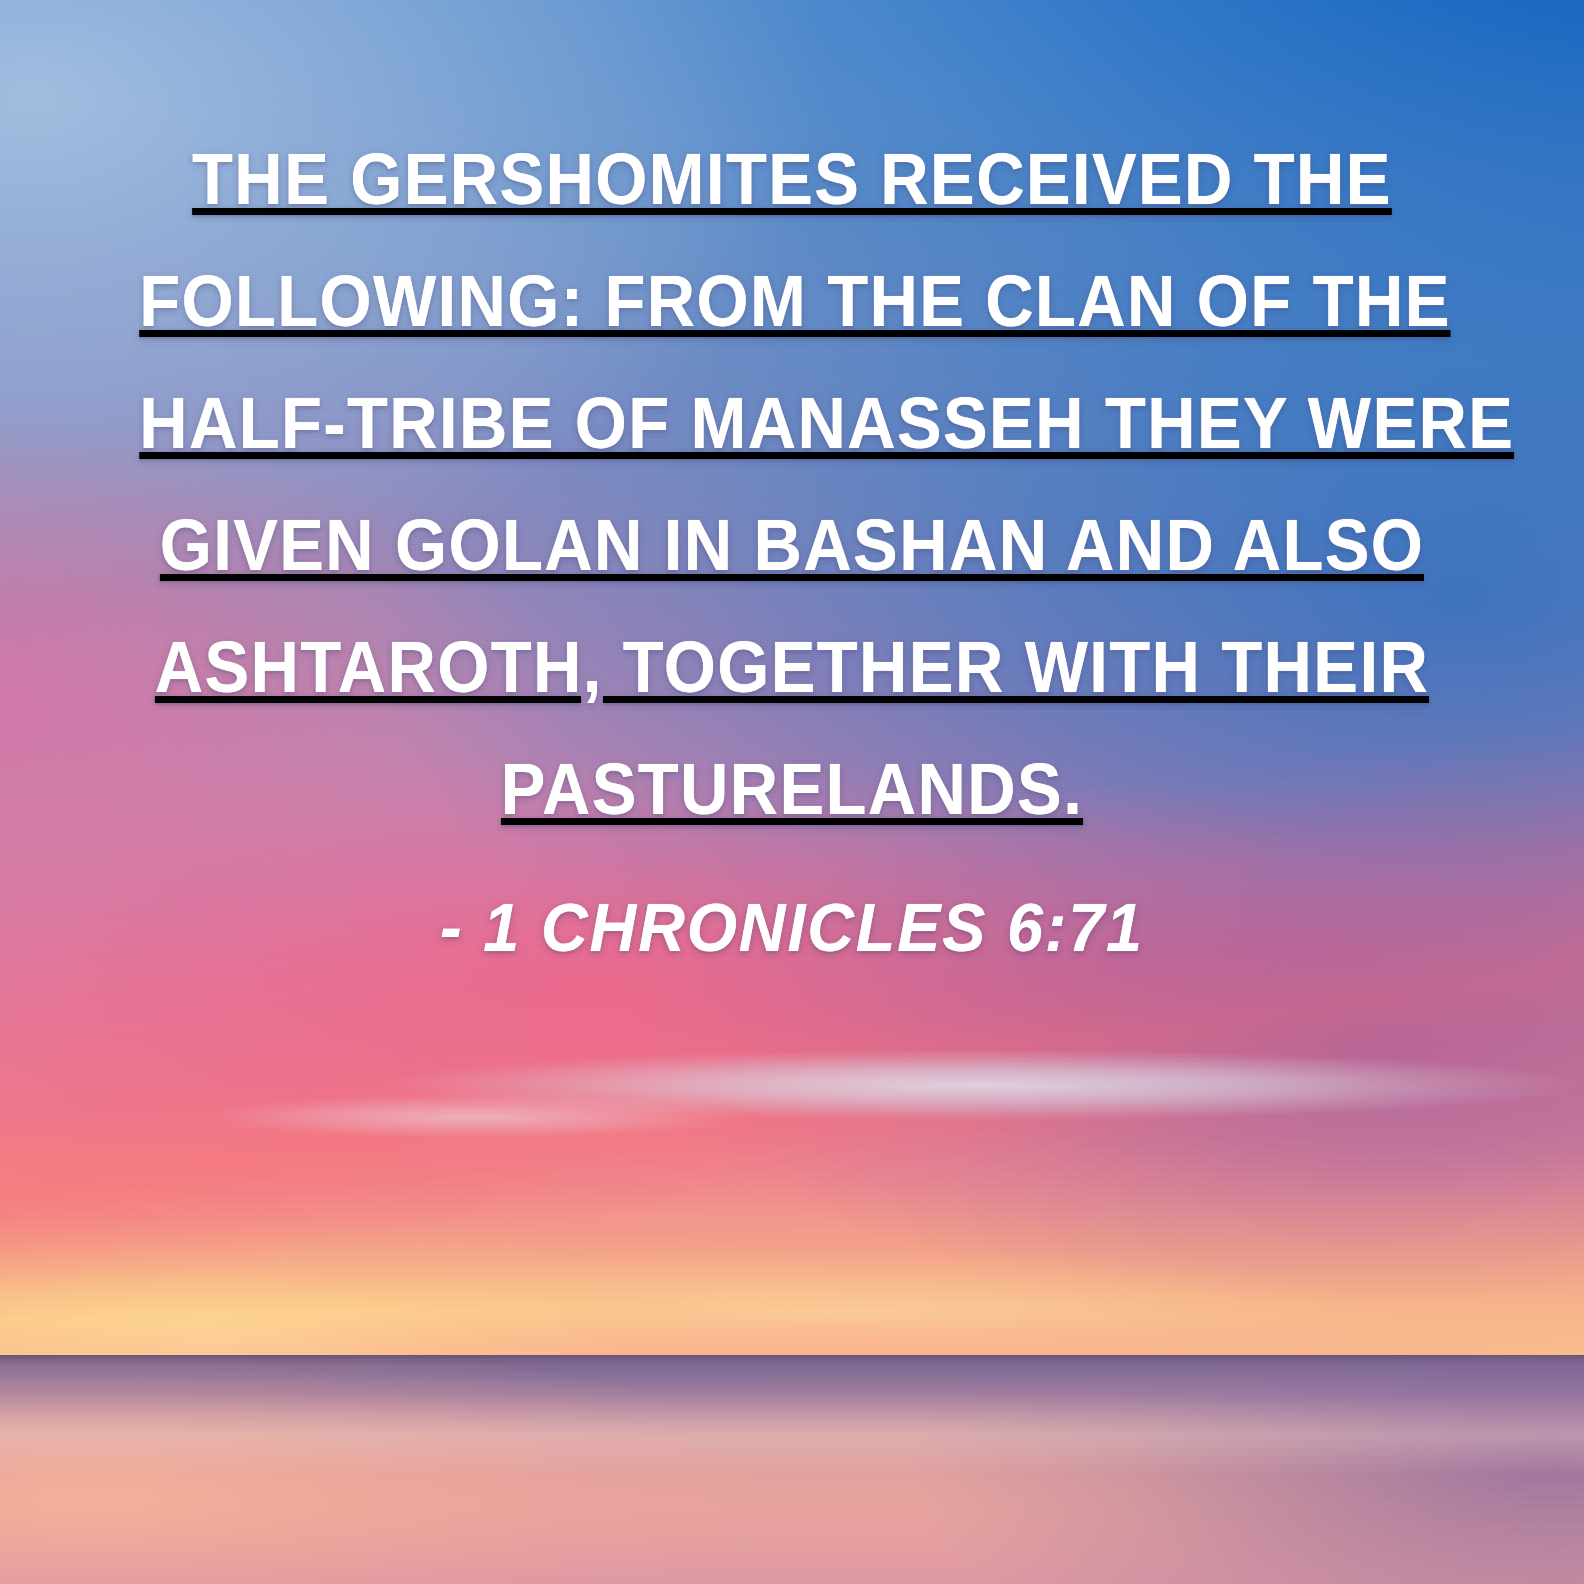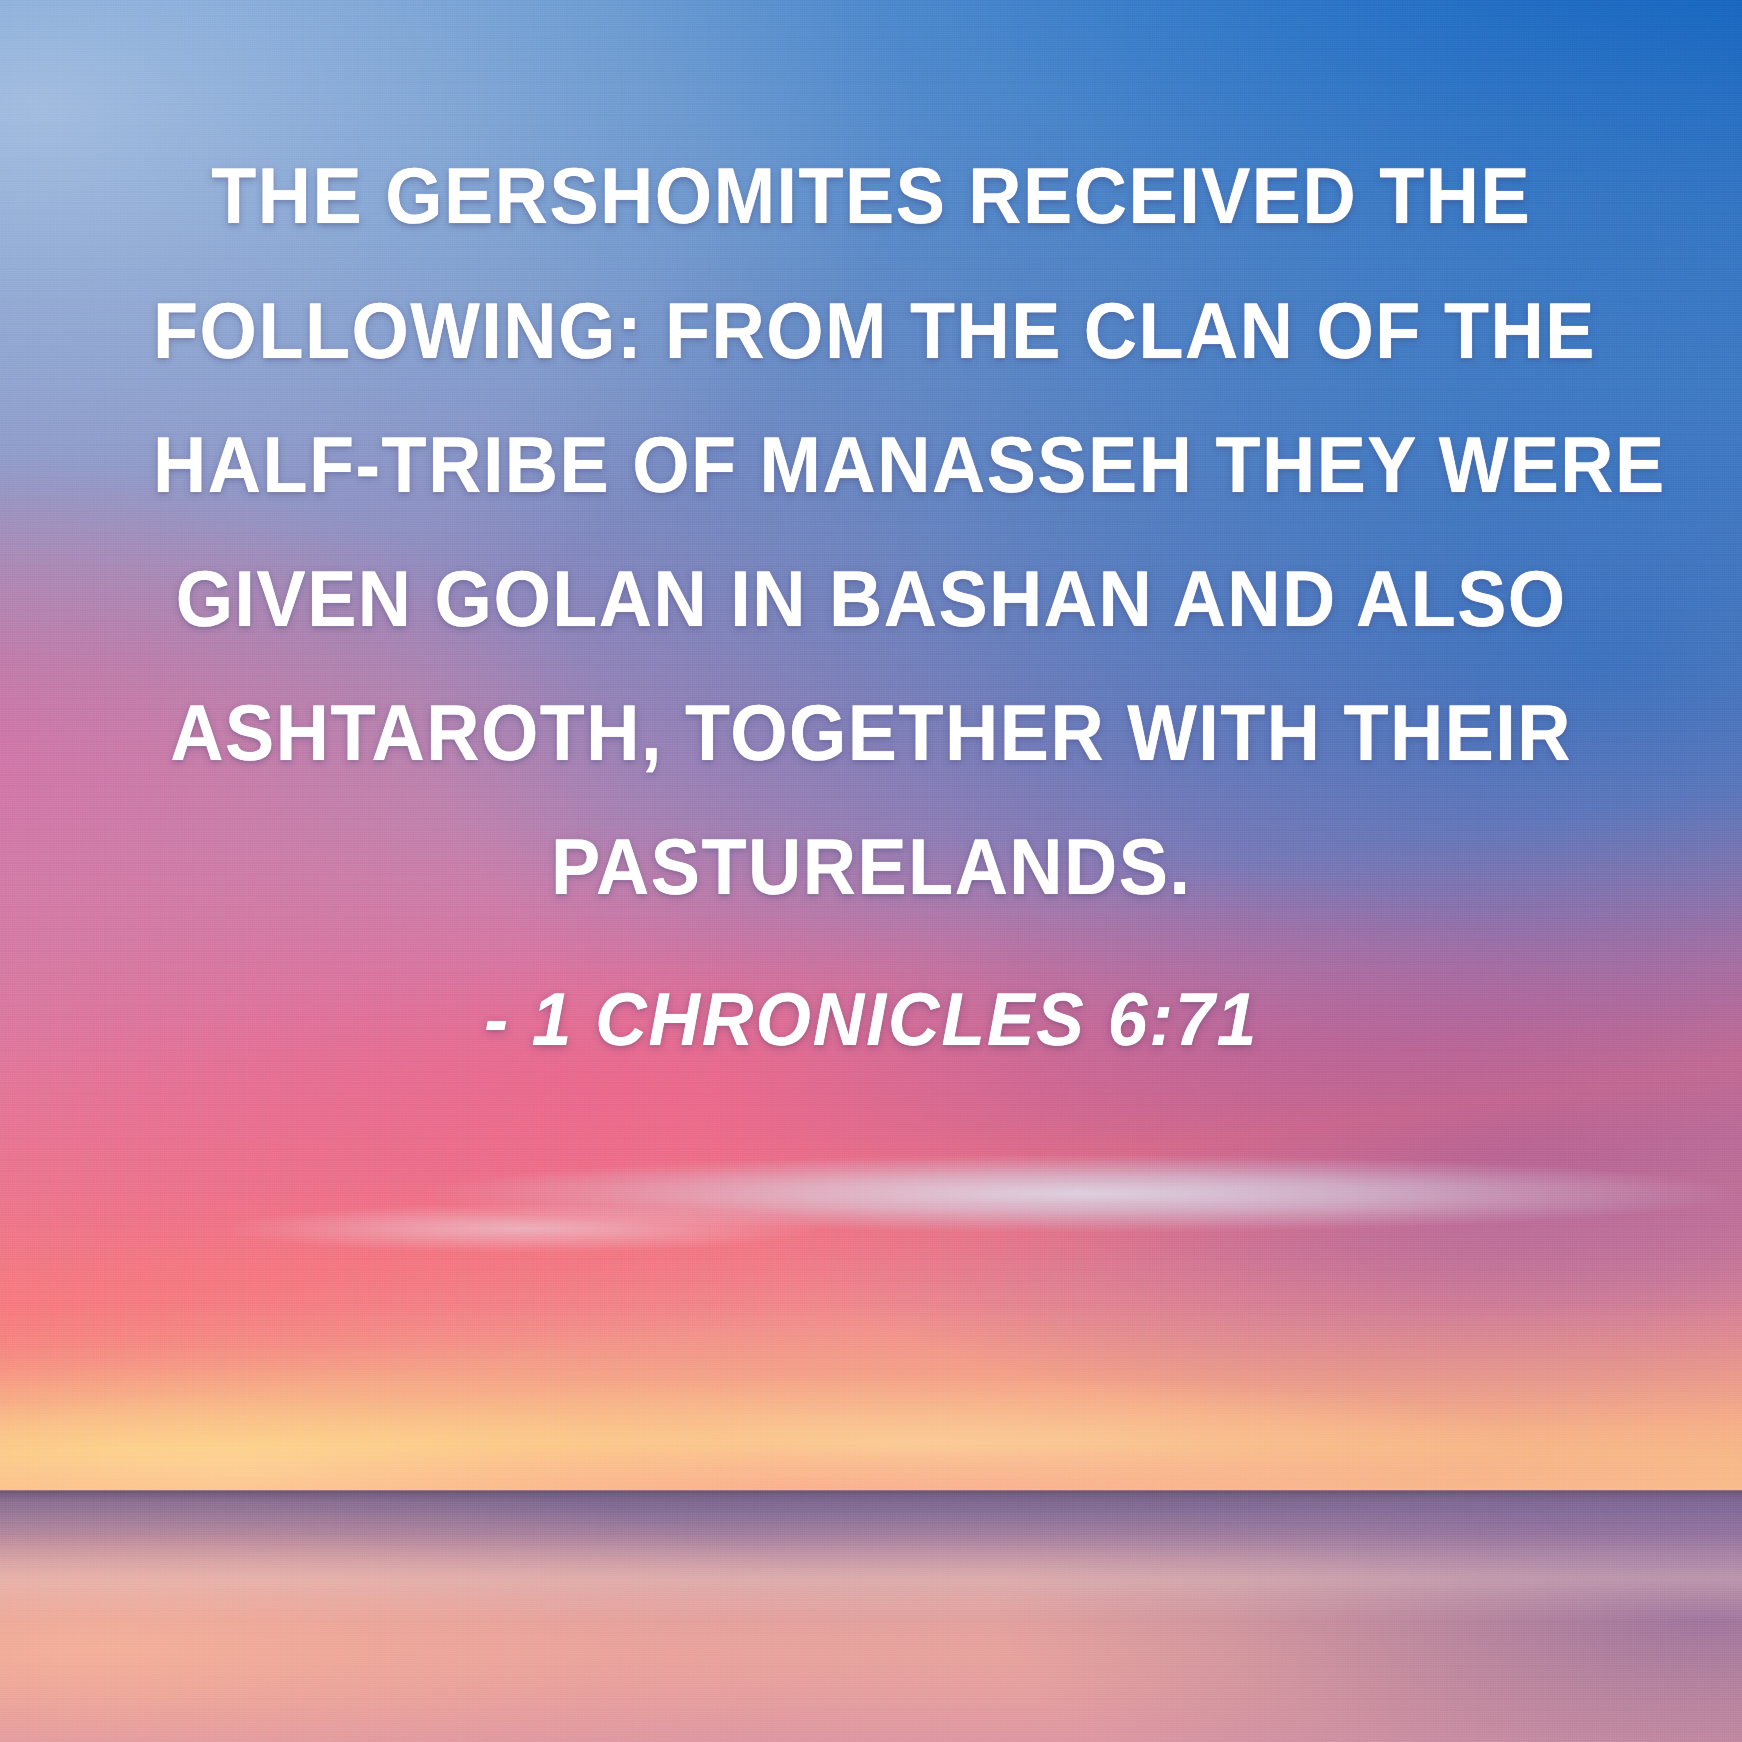--- a/index.html
+++ b/index.html
@@ -227,20 +227,21 @@
   }
 
   
   .verse-block {
     position: absolute;
     left: 0; right: 0;
     top: 118px;
     text-align: center;
     padding: 0 90px;
     box-sizing: border-box;
+    text-decoration: underline;
   }
   .verse-line {
     color: #ffffff;
     font-family: "Liberation Sans", sans-serif;
     font-weight: 700;
     font-size: 72px;
     line-height: 122px;
     letter-spacing: 1.5px;
     text-transform: uppercase;
     white-space: nowrap;

